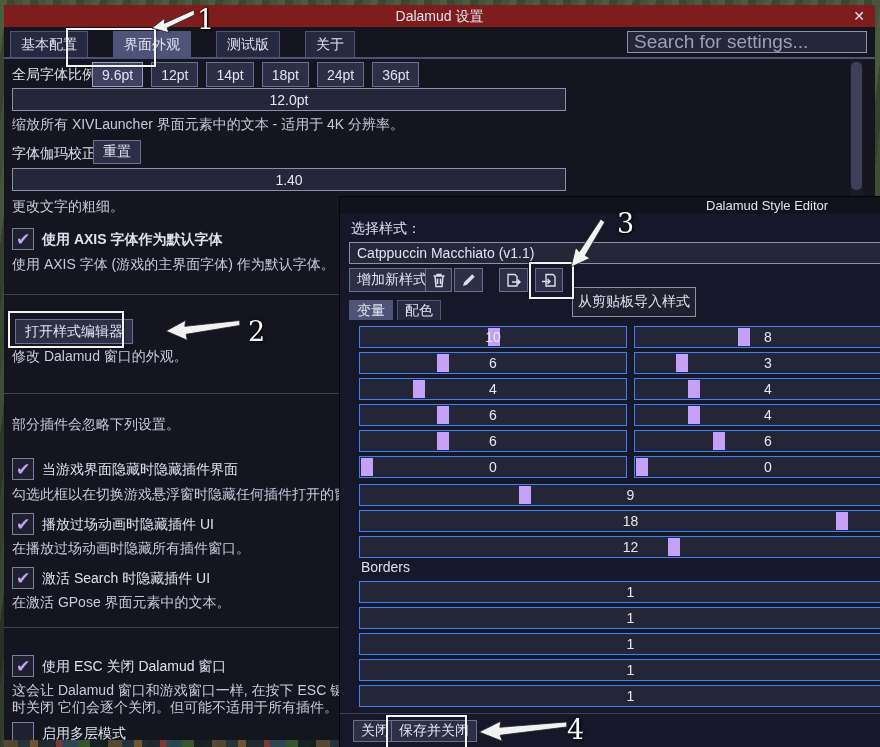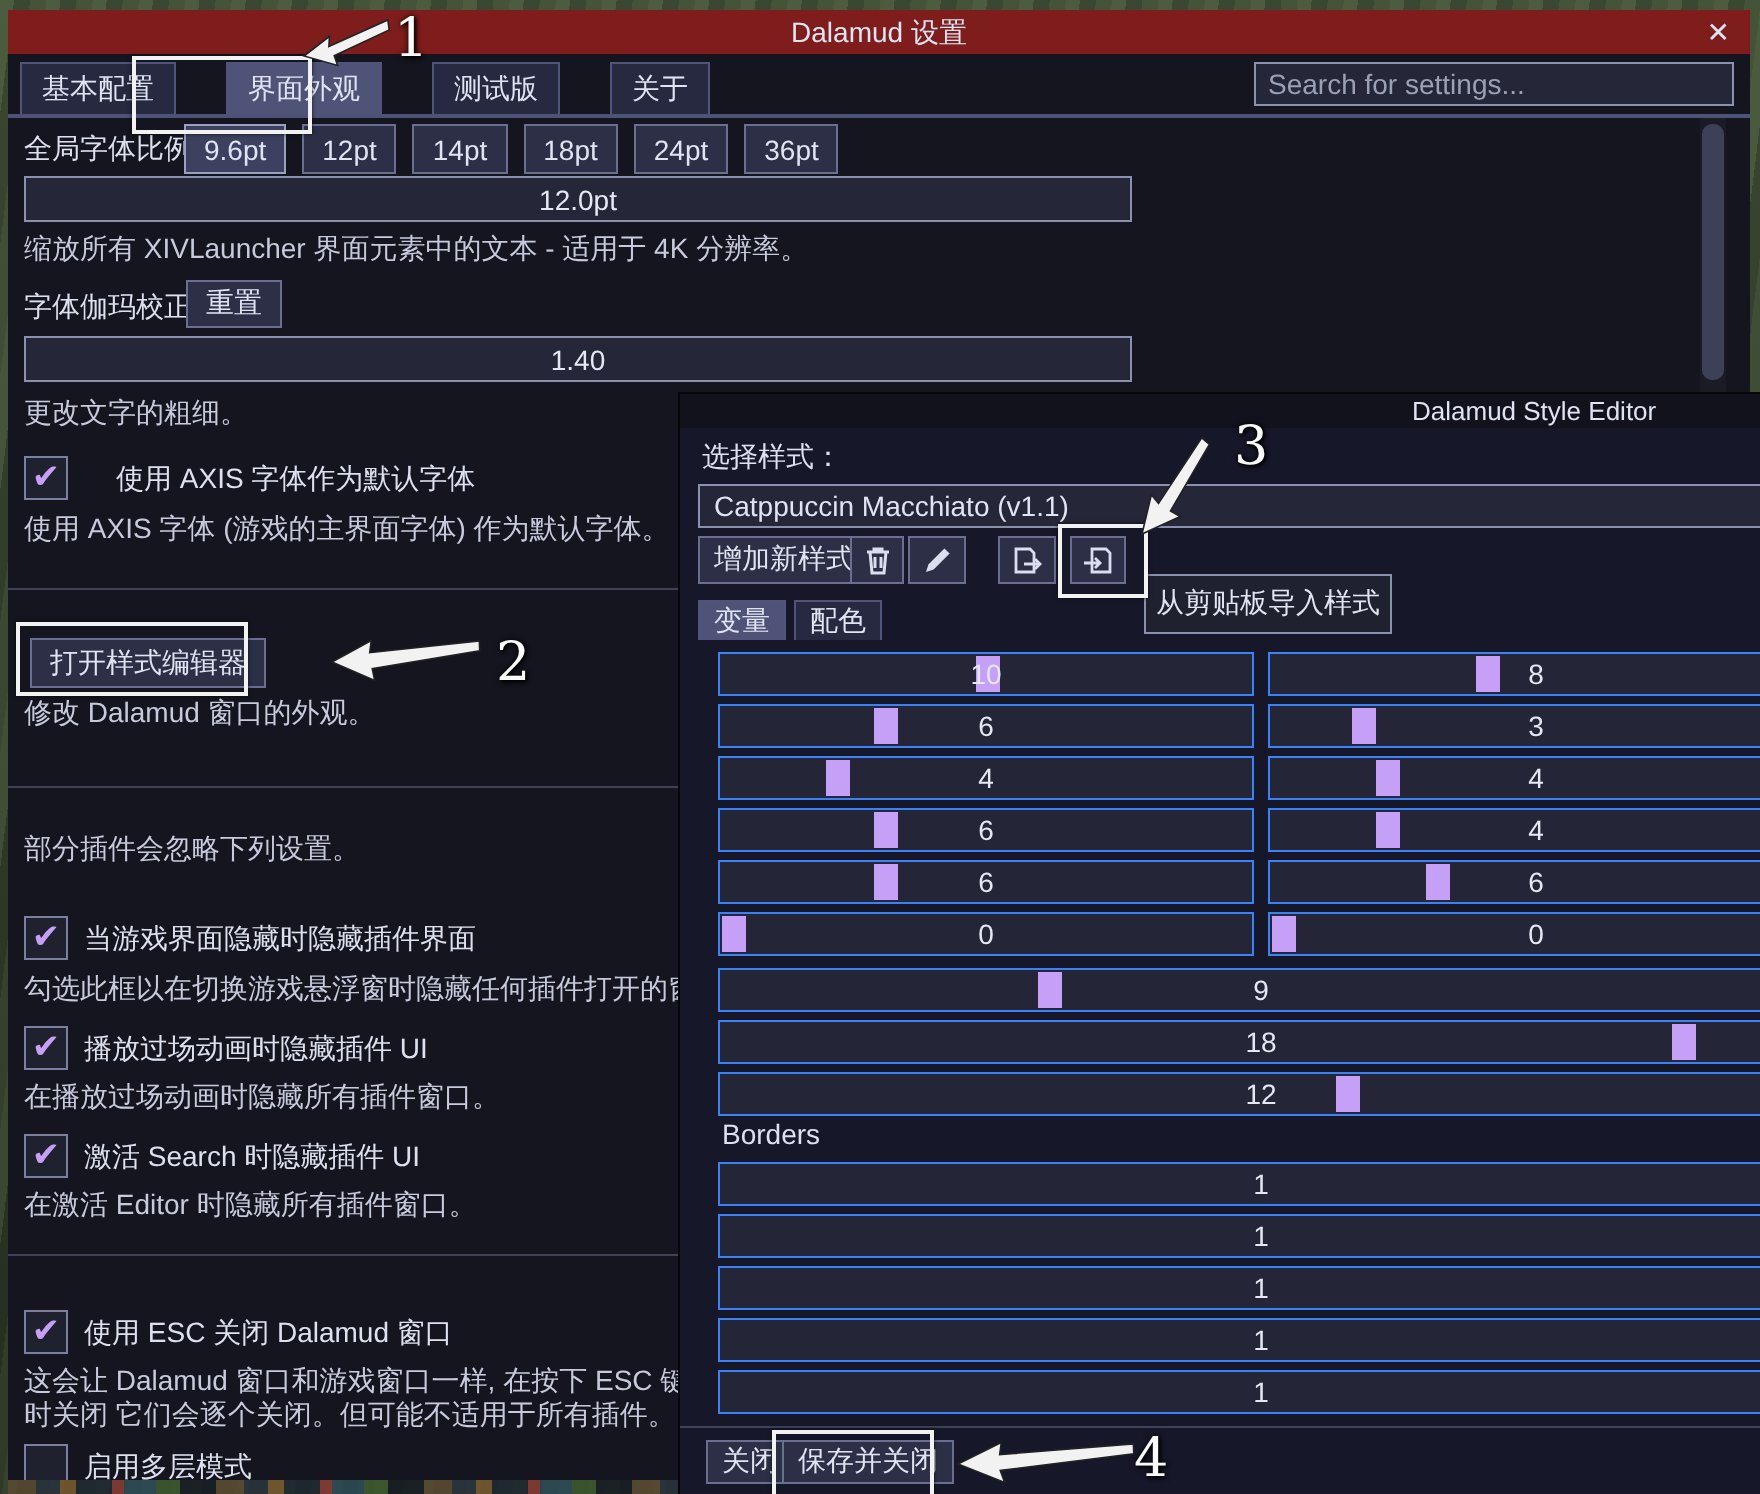--- a/index.html
+++ b/index.html
@@ -74,21 +74,21 @@
   </div>
 
   <div class="tabbar" id="settings-tabbar" style="left:6px;top:26px;">
       <div class="tab" style="">基本配置</div>
       <div class="tab sel" style="">界面外观</div>
       <div class="tab" style="">测试版</div>
       <div class="tab" style="">关于</div>
     </div>
   <div class="sep" style="left:0;top:52px;width:871px;background:#4d5277;height:2px;"></div>
 
-  <input class="frame" type="text" style="left: 623px; top: 26px; width: 240px; height: 22px; color: rgb(223, 227, 242); font-size: 14px; padding: 0px 6px; outline: none; background: rgb(37, 38, 55); font-family: inherit;" placeholder="Search for settings...">
+  <input class="frame" type="text" style="left: 623px; top: 26px; width: 240px; height: 22px; color: rgb(223, 227, 242); font-size: 19px; padding: 0px 6px; outline: none; background: rgb(37, 38, 55); font-family: inherit;" placeholder="Search for settings...">
   <style>#settings-win input::placeholder{color:#9aa0b5;}</style>
 
   <div class="lbl" style="left:8px;top:61px;">全局字体比例</div>
   <div class="preset-row" id="preset-row" style="left:88px;top:57px;">
       <div class="pbtn sel" style="">9.6pt</div>
       <div class="pbtn" style="">12pt</div>
       <div class="pbtn" style="">14pt</div>
       <div class="pbtn" style="">18pt</div>
       <div class="pbtn" style="">24pt</div>
       <div class="pbtn" style="">36pt</div>
@@ -108,31 +108,31 @@
 
   <div class="sep" style="left:0;top:289px;width:871px;"></div>
   <div class="btn" style="left:11px;top:314px;height:25px;padding:0 9px;">打开样式编辑器</div>
   <div class="desc" style="left:8px;top:343px;">修改 Dalamud 窗口的外观。</div>
 
   <div class="sep" style="left:0;top:388px;width:871px;"></div>
   <div class="desc" style="left:8px;top:411px;">部分插件会忽略下列设置。</div>
 
   <div id="checkbox-area">
       <div class="cb-box" style="left: 8px; top: 223px;">✔</div>
-      <div class="lbl" style="left: 54px; top: 226px;">使用 AXIS 字体作为默认字体</div>
+      <div class="lbl" style="left: 38px; top: 226px; font-weight: bold;">使用 AXIS 字体作为默认字体</div>
       <div class="desc" style="left: 8px; top: 251px;">使用 AXIS 字体 (游戏的主界面字体) 作为默认字体。</div>
       <div class="cb-box" style="left: 8px; top: 453px;">✔</div>
       <div class="lbl" style="left: 38px; top: 456px;">当游戏界面隐藏时隐藏插件界面</div>
       <div class="desc" style="left: 8px; top: 481px;">勾选此框以在切换游戏悬浮窗时隐藏任何插件打开的窗口。</div>
       <div class="cb-box" style="left: 8px; top: 508px;">✔</div>
       <div class="lbl" style="left: 38px; top: 511px;">播放过场动画时隐藏插件 UI</div>
       <div class="desc" style="left: 8px; top: 535px;">在播放过场动画时隐藏所有插件窗口。</div>
       <div class="cb-box" style="left: 8px; top: 562px;">✔</div>
       <div class="lbl" style="left: 38px; top: 565px;">激活 Search 时隐藏插件 UI</div>
-      <div class="desc" style="left: 8px; top: 589px;">在激活 Editor 时隐藏所有插件窗口。</div>
+      <div class="desc" style="left: 8px; top: 589px;">在激活 GPose 界面元素中的文本。</div>
       <div class="cb-box" style="left: 8px; top: 650px;">✔</div>
       <div class="lbl" style="left: 38px; top: 653px;">使用 ESC 关闭 Dalamud 窗口</div>
       <div class="desc" style="left: 8px; top: 677px; width: 334px; white-space: normal; line-height: 17px;">这会让 Dalamud 窗口和游戏窗口一样, 在按下 ESC 键时关闭 它们会逐个关闭。但可能不适用于所有插件。</div>
       <div class="cb-box" style="left: 8px; top: 717px;"></div>
       <div class="lbl" style="left: 38px; top: 720px;">启用多层模式</div>
     </div>
 
   <div class="sep" style="left:0;top:622px;width:871px;"></div>
 
   <div class="sb-track" style="left:846px;top:54px;width:13px;height:680px;"></div>

